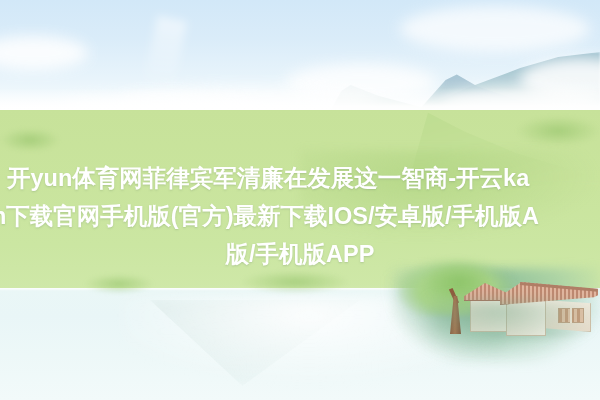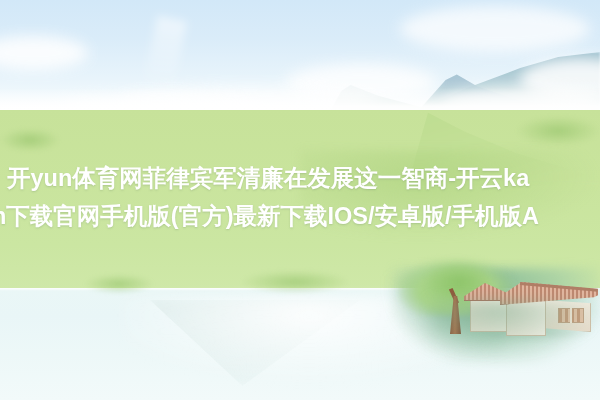--- a/index.html
+++ b/index.html
@@ -321,15 +321,16 @@
     <div class="h-roof-ridge"></div>
     <div class="h-window"></div>
     <div class="h-window-bar"></div>
   </div>
 
   <div class="foliage-dark"></div>
 
   <div class="overlay-text">
     <div class="tline tline-1">开yun体育网菲律宾军清廉在发展这一智商-开云ka</div>
     <div class="tline tline-2">n下载官网手机版(官方)最新下载IOS/安卓版/手机版A</div>
+    <div class="tline tline-3">版/手机版APP</div>
   </div>
 
 </div>
 
 </body></html>

